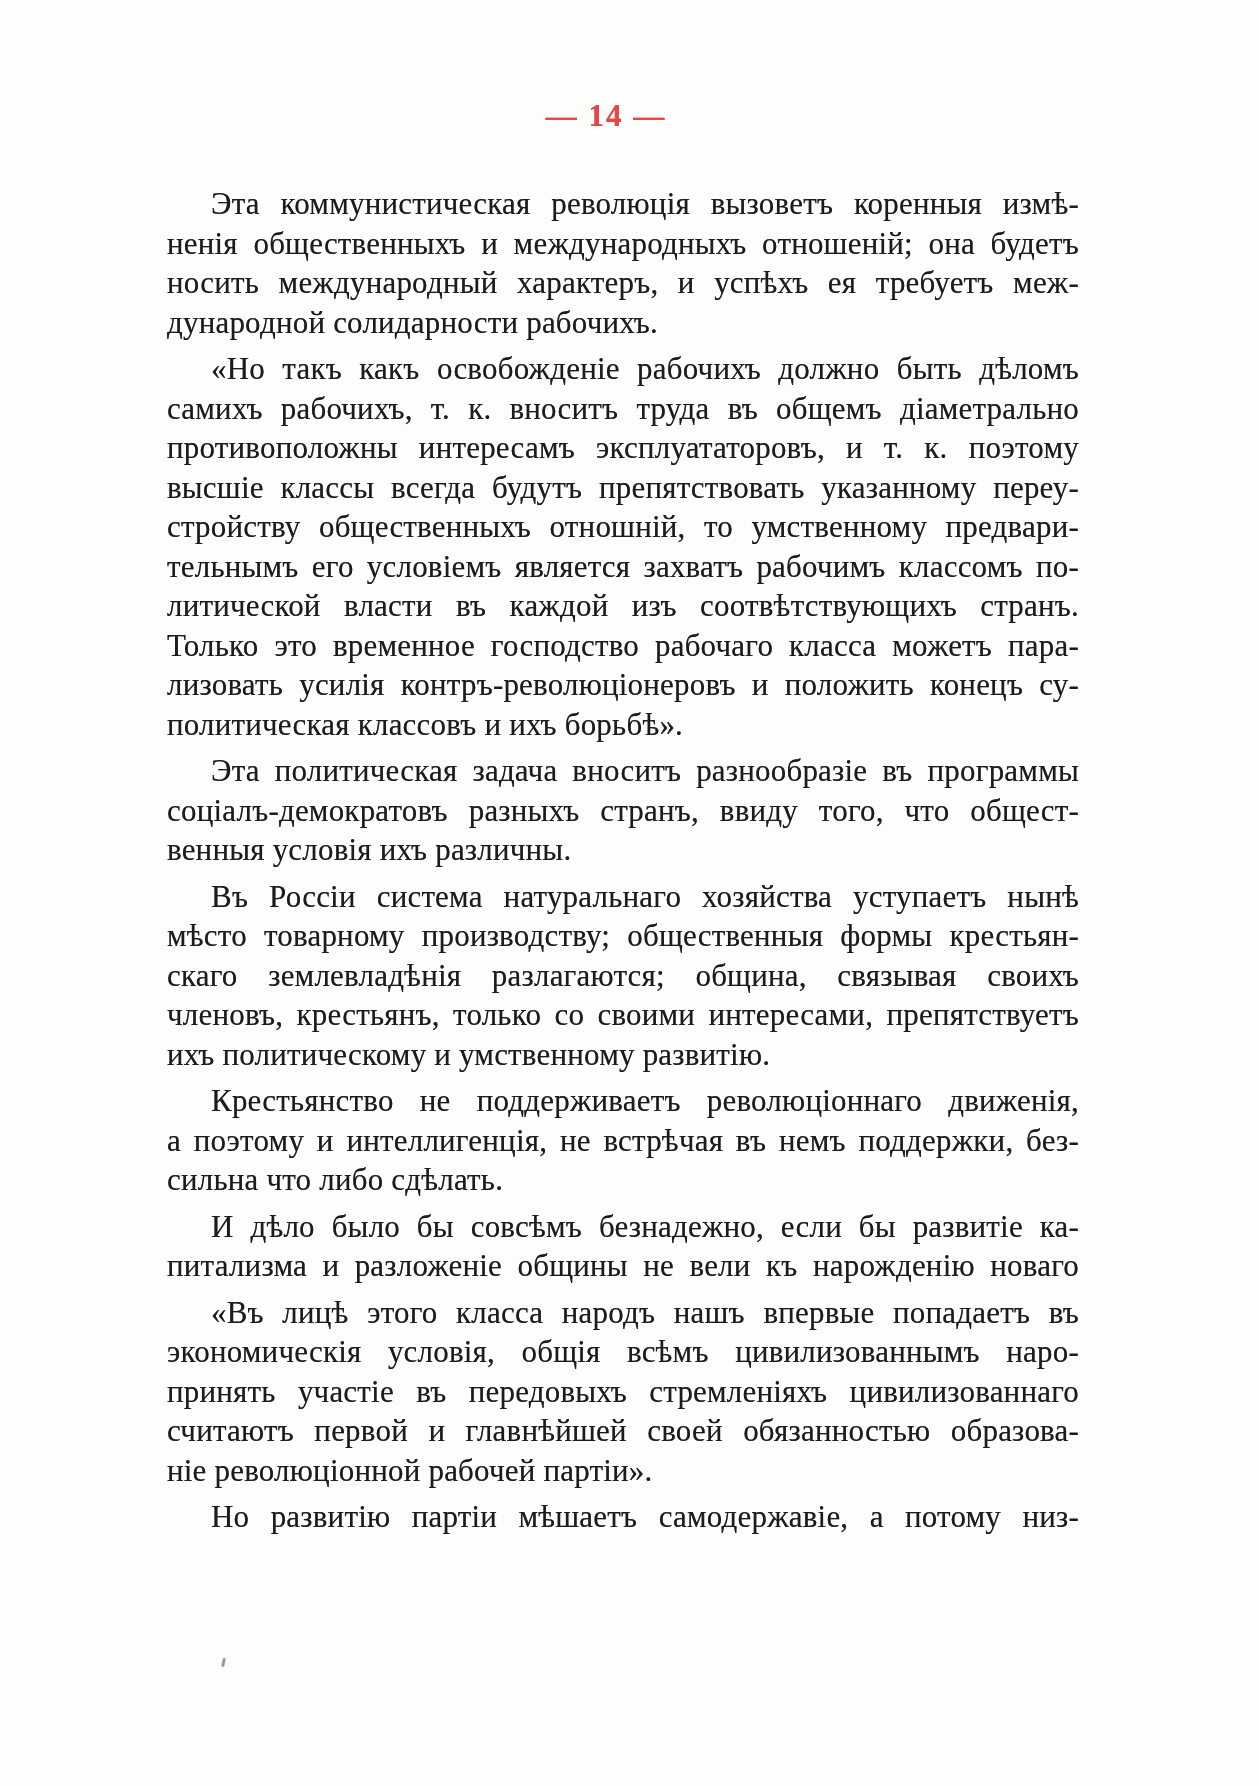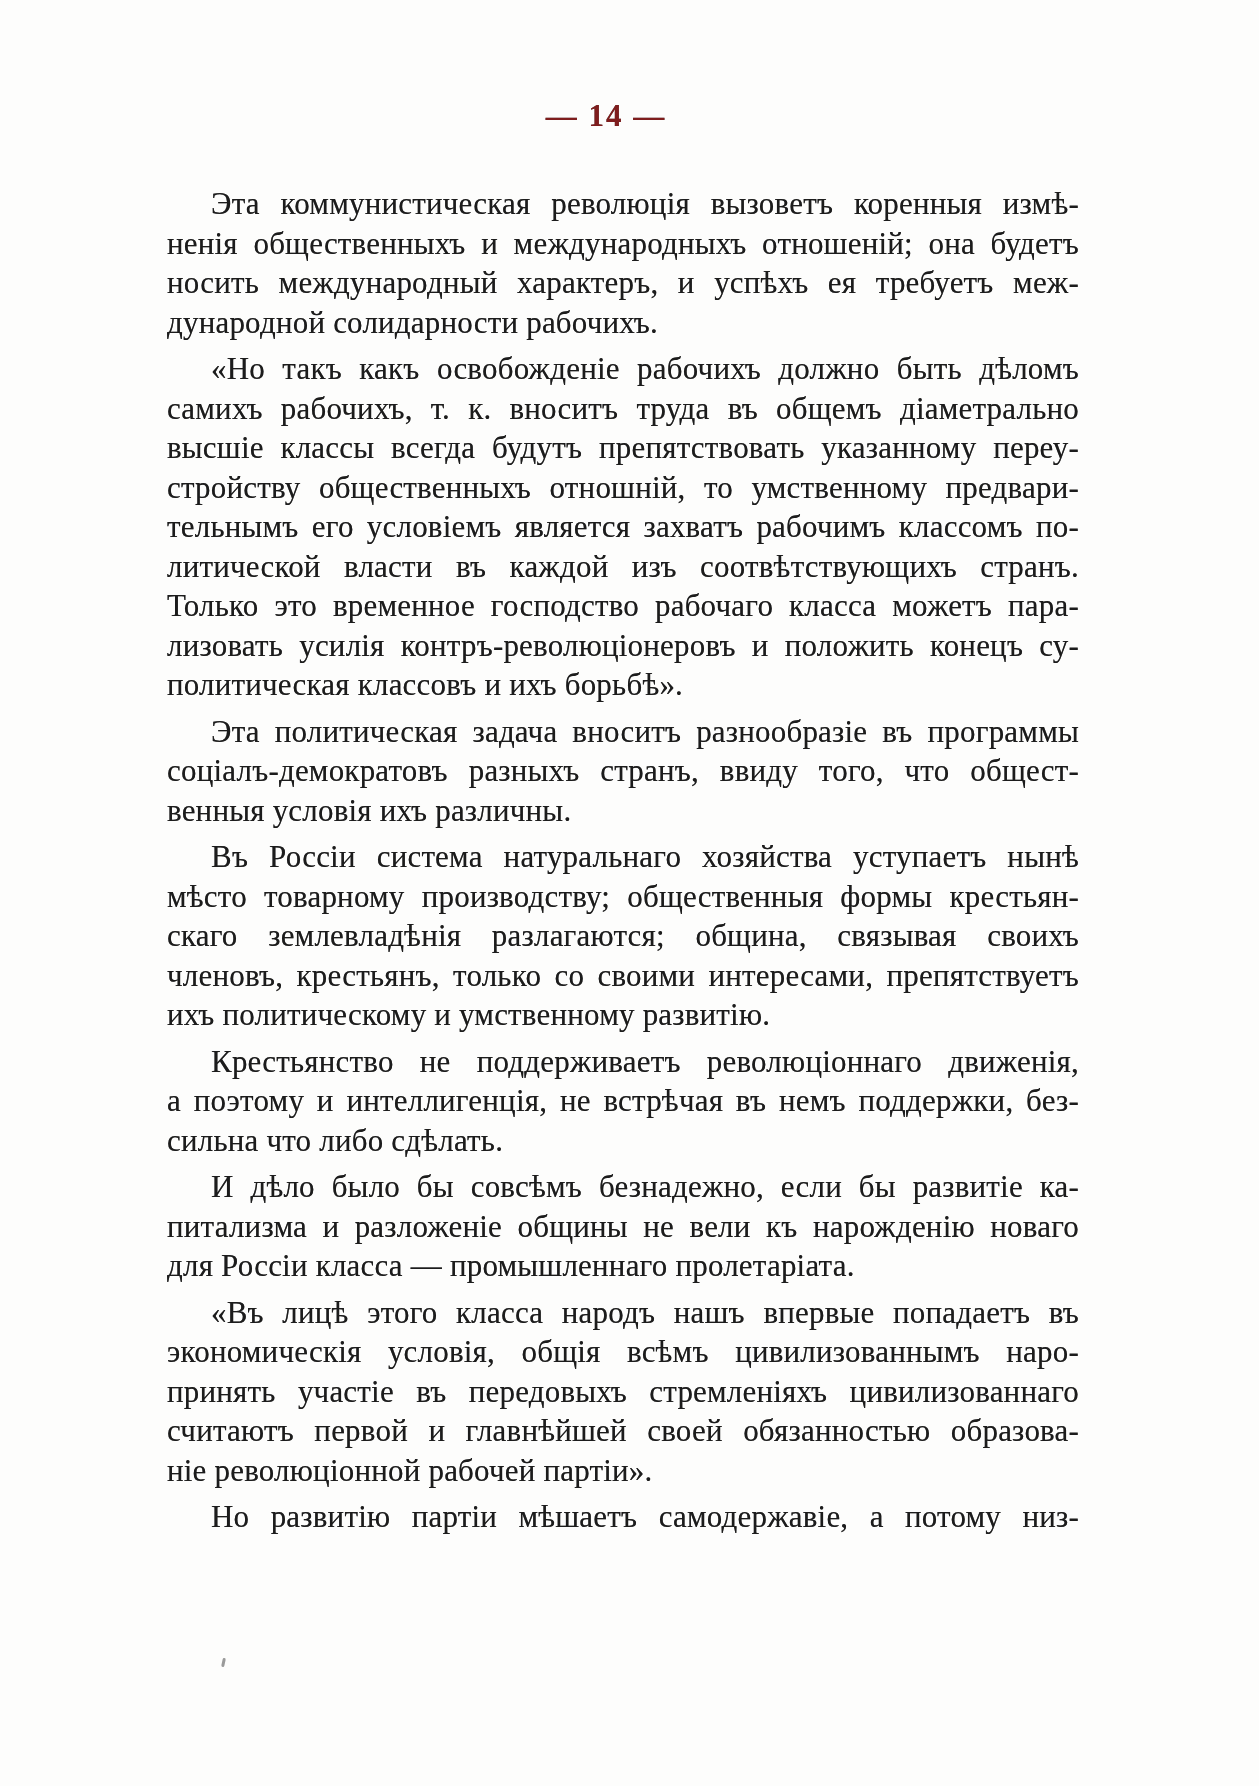--- a/index.html
+++ b/index.html
@@ -21,21 +21,21 @@
   }
   .page-number {
     position: absolute;
     top: 98px;
     left: 0;
     width: 1212px;
     text-align: center;
     font-size: 31px;
     font-weight: bold;
     letter-spacing: 2px;
-    color: #7f1d1d;
+    color: #ef4444;
     text-shadow: 0 0 0.6px rgba(20,20,20,0.65);
   }
   .text-block {
     position: absolute;
     left: 167px;
     top: 184px;
     width: 912px;
     font-size: 31px;
     line-height: 39.5px;
     letter-spacing: 0.2px;
@@ -83,20 +83,21 @@
     <p class="paragraph">
       <span class="line indent" style="display:block">Эта коммунистическая революція вызоветъ коренныя измѣ-</span>
       <span class="line" style="display:block">ненія общественныхъ и международныхъ отношеній; она будетъ</span>
       <span class="line" style="display:block">носить международный характеръ, и успѣхъ ея требуетъ меж-</span>
       <span class="line last" style="display:block">дународной солидарности рабочихъ.</span>
     </p>
 
     <p class="paragraph">
       <span class="line indent" style="display:block">«Но такъ какъ освобожденіе рабочихъ должно быть дѣломъ</span>
       <span class="line" style="display:block">самихъ рабочихъ, т. к. вноситъ труда въ общемъ діаметрально</span>
+      <span class="line" style="display:block">противоположны интересамъ эксплуататоровъ, и т. к. поэтому</span>
       <span class="line" style="display:block">высшіе классы всегда будутъ препятствовать указанному переу-</span>
       <span class="line" style="display:block">стройству общественныхъ отношній, то умственному предвари-</span>
       <span class="line" style="display:block">тельнымъ его условіемъ является захватъ рабочимъ классомъ по-</span>
       <span class="line" style="display:block">литической власти въ каждой изъ соотвѣтствующихъ странъ.</span>
       <span class="line" style="display:block">Только это временное господство рабочаго класса можетъ пара-</span>
       <span class="line" style="display:block">лизовать усилія контръ-революціонеровъ и положить конецъ су-</span>
       <span class="line last" style="display:block">политическая классовъ и ихъ борьбѣ».</span>
     </p>
 
     <p class="paragraph">
@@ -115,21 +116,20 @@
 
     <p class="paragraph">
       <span class="line indent" style="display:block">Крестьянство не поддерживаетъ революціоннаго движенія,</span>
       <span class="line" style="display:block">а поэтому и интеллигенція, не встрѣчая въ немъ поддержки, без-</span>
       <span class="line last" style="display:block">сильна что либо сдѣлать.</span>
     </p>
 
     <p class="paragraph">
       <span class="line indent" style="display:block">И дѣло было бы совсѣмъ безнадежно, если бы развитіе ка-</span>
       <span class="line" style="display:block">питализма и разложеніе общины не вели къ нарожденію новаго</span>
-      <span class="line last" style="display:block">для Россіи класса — промышленнаго пролетаріата.</span>
     </p>
 
     <p class="paragraph">
       <span class="line indent" style="display:block">«Въ лицѣ этого класса народъ нашъ впервые попадаетъ въ</span>
       <span class="line" style="display:block">экономическія условія, общія всѣмъ цивилизованнымъ наро-</span>
       <span class="line" style="display:block">принять участіе въ передовыхъ стремленіяхъ цивилизованнаго</span>
       <span class="line" style="display:block">считаютъ первой и главнѣйшей своей обязанностью образова-</span>
       <span class="line last" style="display:block">ніе революціонной рабочей партіи».</span>
     </p>
 

